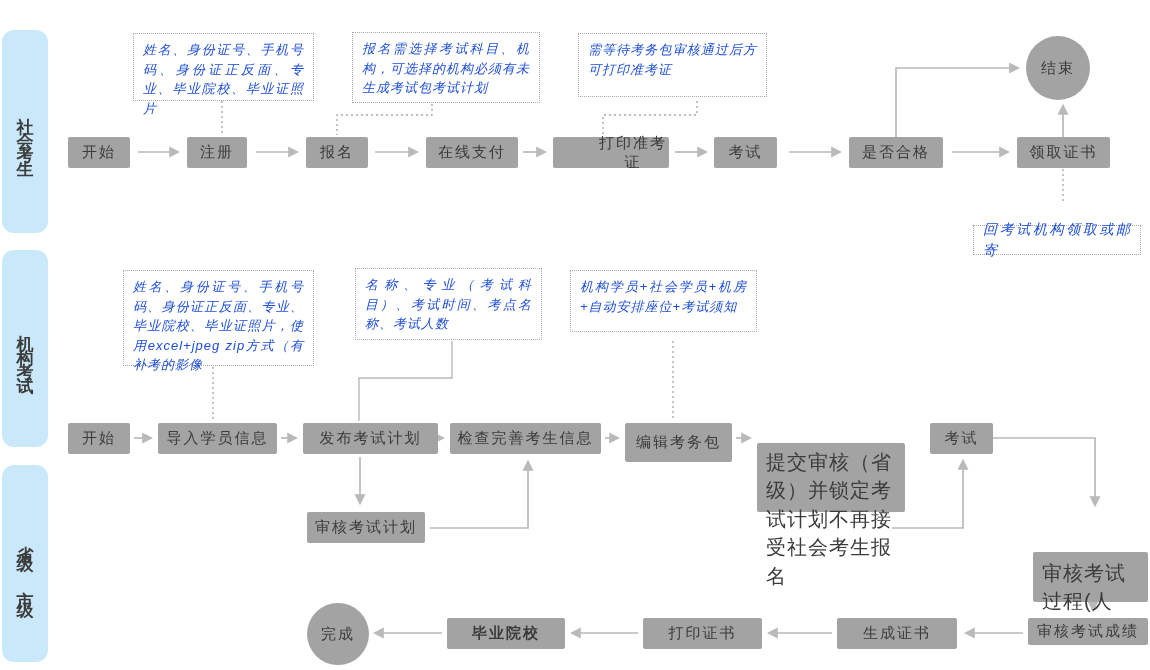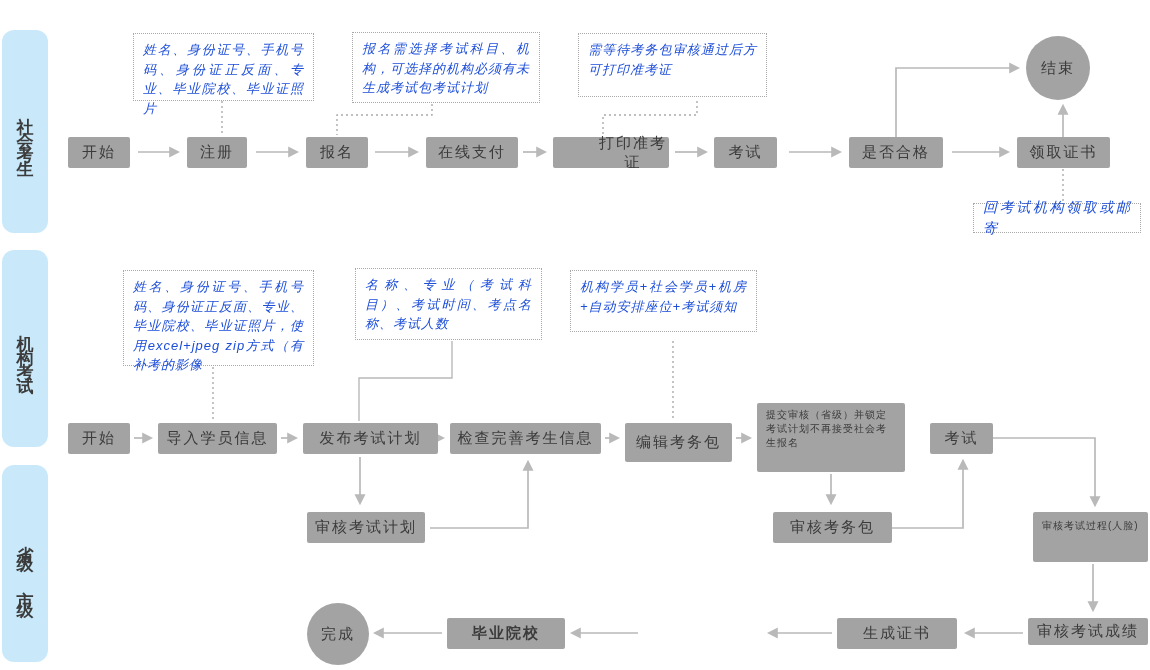--- a/index.html
+++ b/index.html
@@ -13,31 +13,31 @@
     display:flex;align-items:center;justify-content:center;
     writing-mode:vertical-rl;text-orientation:upright;
     font-size:17px;font-weight:bold;letter-spacing:14px;color:#3b3b3b;
   }
   .node{
     position:absolute;background:#a3a3a3;color:#3b3b3b;border-radius:2px;
     display:flex;align-items:center;justify-content:center;
     font-size:15px;letter-spacing:2px;text-align:center;box-sizing:border-box;
   }
   .node.multi{
-    display:block;text-align:left;padding:5px 9px;font-size:10px;
-    line-height:1.42;letter-spacing:1px;
+    display:block;text-align:left;padding:5px 9px;font-size:20px;
+    line-height:1.42;letter-spacing:1px;margin-top:40px;
   }
   .node.circle{border-radius:50%;}
   .node.bold{font-weight:bold;}
   .note{
     position:absolute;border:1px dotted #a8a8a8;background:#fff;color:#1d4ed8;
     font-size:13px;line-height:1.5;letter-spacing:1px;padding:6px 9px;
     box-sizing:border-box;text-align:justify;font-style:italic;
   }
-  .note.center{display:flex;align-items:center;justify-content:flex-start;font-size:14px;}
+  .note.center{display:flex;align-items:center;justify-content:flex-start;font-size:14px;margin-top:22px;}
 </style>
 </head>
 <body>
 
 <div id="canvas">
 
   <svg id="wires" viewBox="0 0 1150 670" xmlns="http://www.w3.org/2000/svg">
     <defs>
       <marker id="ah" viewBox="0 0 10 10" refX="8" refY="5" markerWidth="6.5" markerHeight="6.5" orient="auto-start-reverse">
         <path d="M0,0 L10,5 L0,10 z" fill="#b9b9b9"></path>
@@ -112,20 +112,20 @@
   <div class="node" style="left:450px;top:423px;width:151px;height:31px;">检查完善考生信息</div>
   <div class="node" style="left:625px;top:423px;width:107px;height:39px;">编辑考务包</div>
   <div class="node multi" style="left:757px;top:403px;width:148px;height:69px;">提交审核（省级）并锁定考试计划不再接受社会考生报名</div>
   <div class="node" style="left:930px;top:423px;width:63px;height:31px;">考试</div>
 
   <div class="note" style="left:123px;top:270px;width:191px;height:96px;">姓名、身份证号、手机号码、身份证正反面、专业、毕业院校、毕业证照片，使用excel+jpeg zip方式（有补考的影像</div>
   <div class="note" style="left:355px;top:268px;width:187px;height:72px;">名称、专业（考试科目）、考试时间、考点名称、考试人数</div>
   <div class="note" style="left:570px;top:270px;width:187px;height:62px;">机构学员+社会学员+机房+自动安排座位+考试须知</div>
 
   <div class="node" style="left:307px;top:512px;width:118px;height:31px;">审核考试计划</div>
-  <div class="node" style="left:773px;top:512px;width:119px;height:31px;">审核考务包</div>
   <div class="node multi" style="left:1033px;top:512px;width:115px;height:50px;padding-top:7px;">审核考试过程(人脸)</div>
   <div class="node" style="left:1028px;top:618px;width:120px;height:27px;">审核考试成绩</div>
   <div class="node" style="left:837px;top:618px;width:120px;height:31px;">生成证书</div>
+  <div class="node" style="left:643px;top:618px;width:119px;height:31px;">打印证书</div>
   <div class="node bold" style="left:447px;top:618px;width:118px;height:31px;">毕业院校</div>
   <div class="node circle" style="left:307px;top:603px;width:62px;height:62px;">完成</div>
 
 </div>
 
 </body></html>

